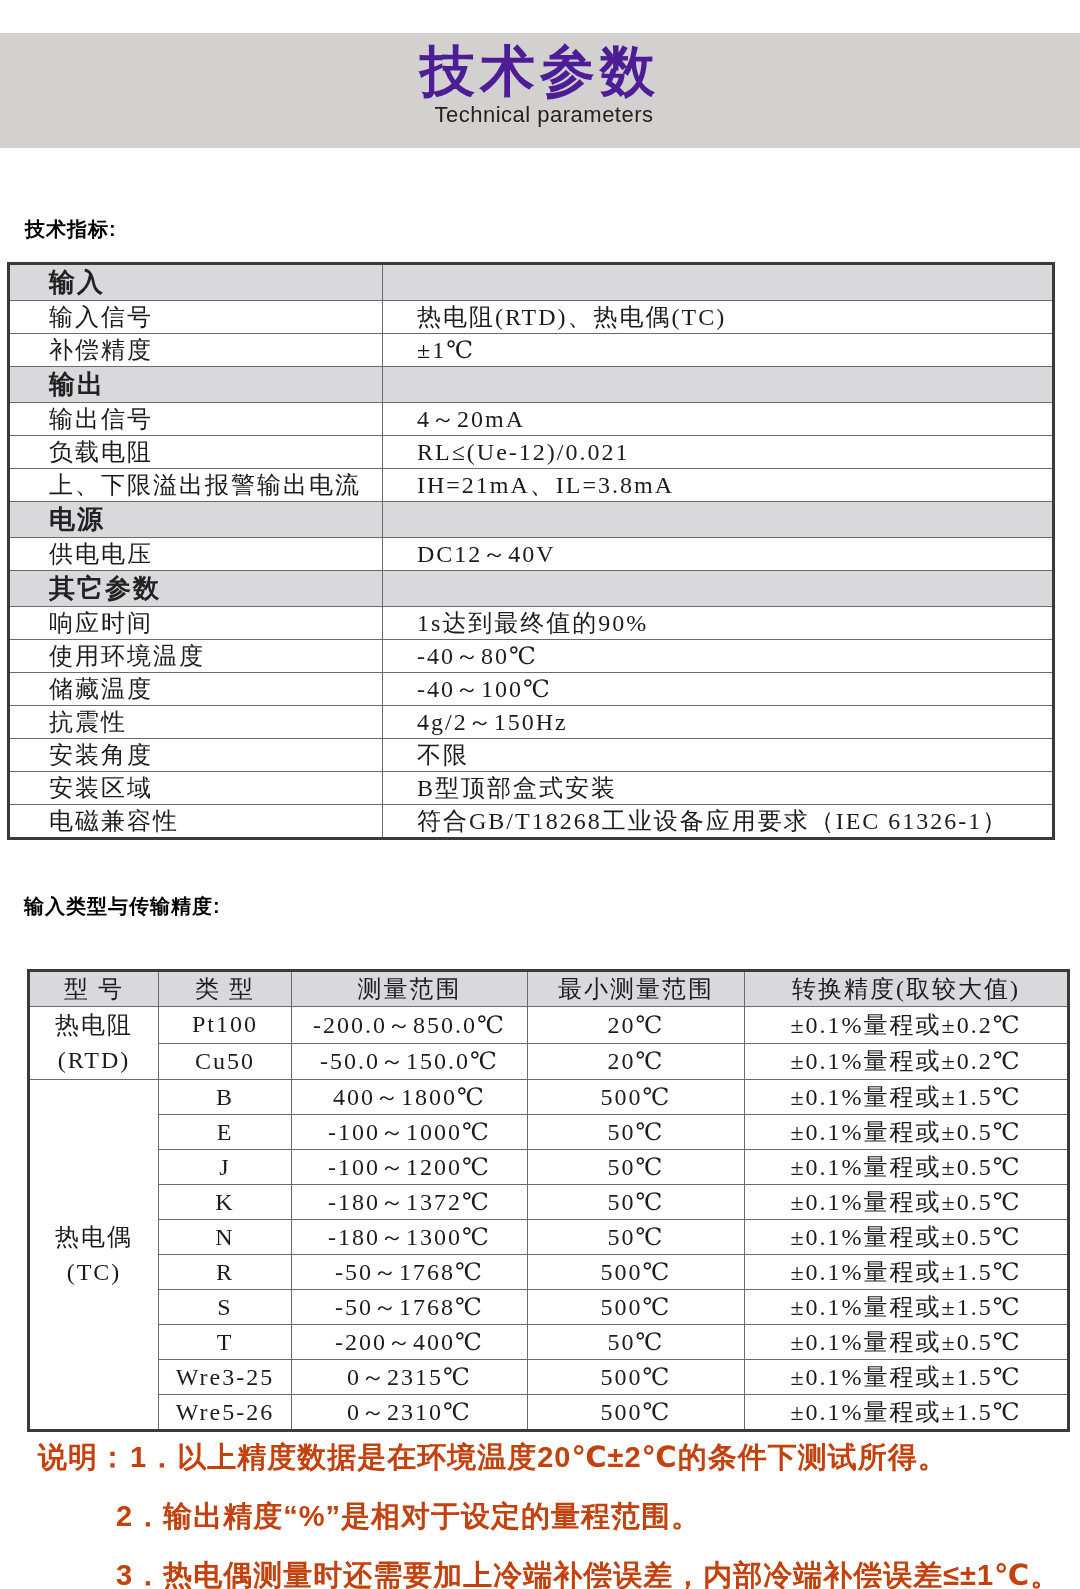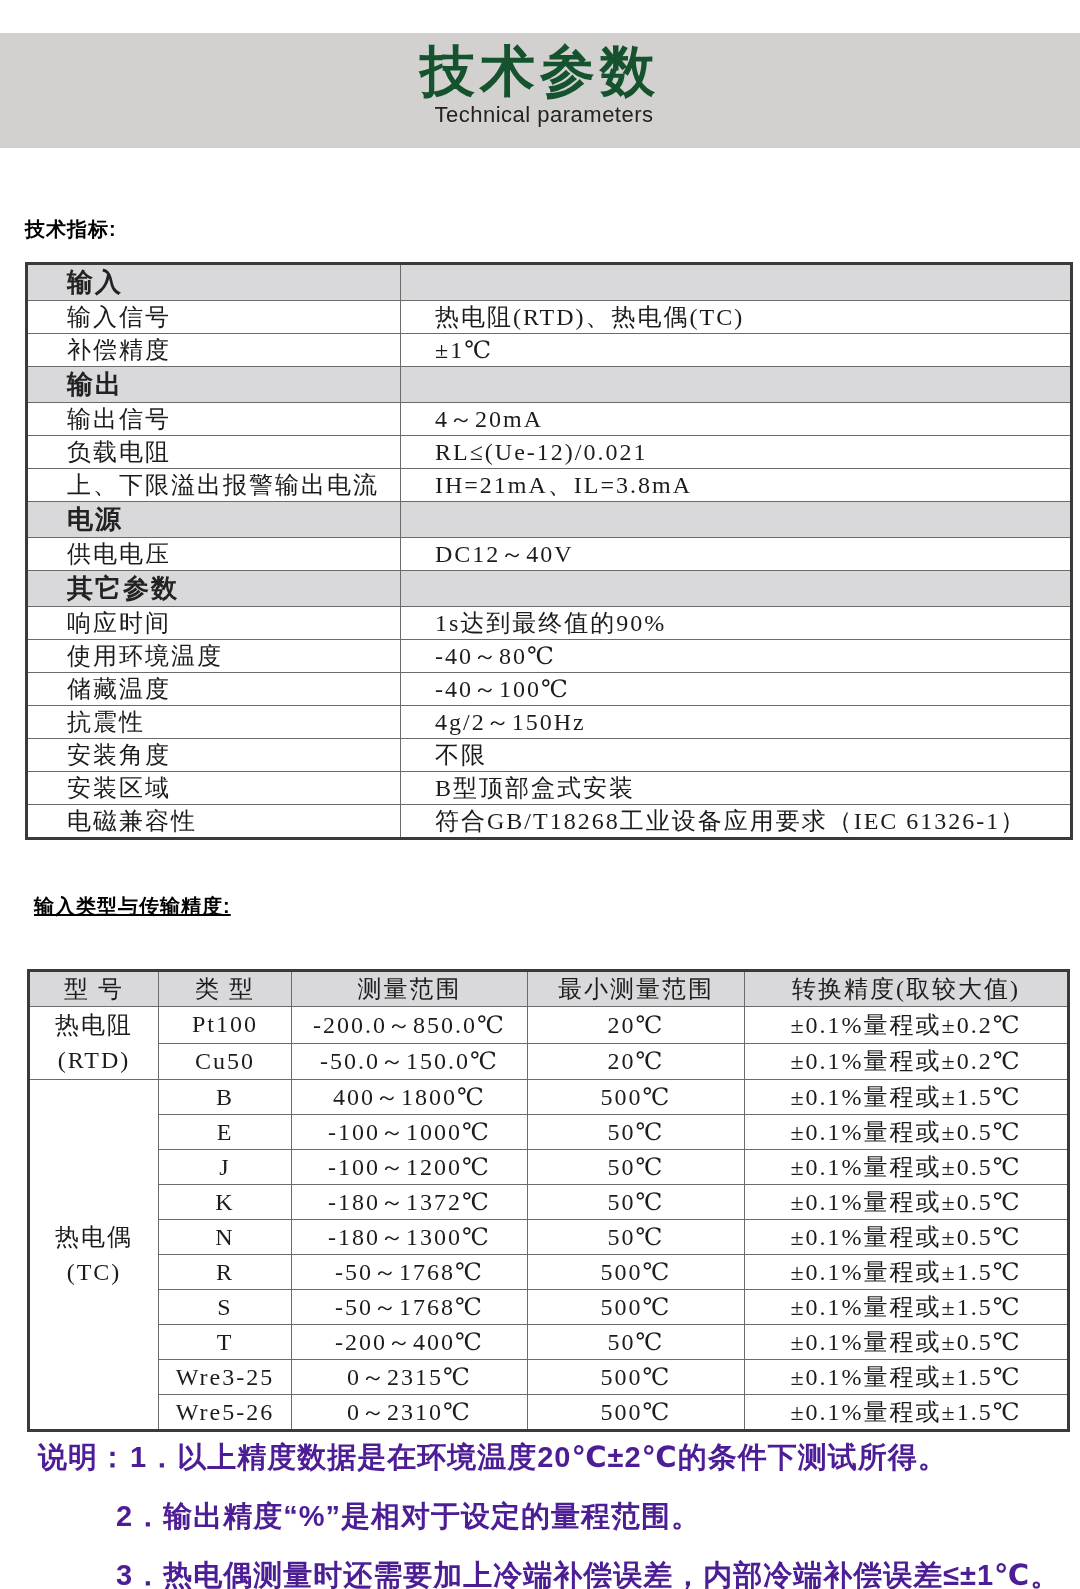--- a/index.html
+++ b/index.html
@@ -7,42 +7,42 @@
     width:1080px;height:1589px;position:relative;overflow:hidden;
     font-family:"Liberation Sans","DejaVu Sans",sans-serif;color:#111;
   }
   
   .banner{
     position:absolute;top:33px;left:0;width:1080px;height:115px;
     background:#d3d1d0;text-align:center;
   }
   .banner-title{
     margin:0;padding-top:8px;font-size:55px;font-weight:bold;
-    letter-spacing:5px;color:#14532d;line-height:1.1;
+    letter-spacing:5px;color:#4c1d95;line-height:1.1;
   }
   .banner-subtitle{
     margin:0;font-size:22px;font-weight:normal;color:#222;letter-spacing:0.5px;padding-left:8px;
   }
   
   .sec-heading{
     position:absolute;font-size:20px;font-weight:bold;color:#000;
     letter-spacing:1px;white-space:nowrap;
   }
   #sec1{top:216px;left:25px;}
-  #sec2{top:893px;left:34px;text-decoration:underline;}
+  #sec2{top:893px;left:24px;}
   
   table{border-collapse:collapse;table-layout:fixed;}
   td,th{
     border:1px solid #6b6b6b;overflow:hidden;white-space:nowrap;
     font-family:"Liberation Serif","DejaVu Serif",serif;
     font-size:24px;color:#1c1c1c;letter-spacing:2px;vertical-align:middle;
   }
   
   .spec{
-    position:absolute;top:262px;left:25px;width:1045px;
+    position:absolute;top:262px;left:7px;width:1045px;
     border:3px solid #3a3a38;
   }
   .spec tr{height:32px;}
   .spec td.label{padding:0 0 0 39px;}
   .spec td.value{padding:0 0 0 34px;margin-left:36px;}
   .spec tr.section td{
     background:#d9d9dc;font-weight:bold;font-size:26px;
     font-family:"Liberation Sans","DejaVu Sans",sans-serif;color:#222;
   }
   
@@ -50,21 +50,21 @@
     position:absolute;top:969px;left:27px;width:1040px;
     border:3px solid #3a3a38;text-align:center;
   }
   .acc thead tr{height:34px;}
   .acc tbody tr{height:35px;}
   .acc th{background:#d9d9dc;font-weight:normal;text-align:center;}
   .acc td.model div{line-height:35px;}
   
   .notes{position:absolute;top:1438px;left:38px;width:1020px;}
   .note-line{
-    font-size:29px;font-weight:600;color:#4c1d95;letter-spacing:1px;
+    font-size:29px;font-weight:600;color:#c2410c;letter-spacing:1px;
     margin-bottom:19px;white-space:nowrap;
   }
   .note-line.indent{margin-left:78px;}
   .note-prefix{margin-right:2px;}
 </style>
 </head>
 <body>
 
 <div class="banner">
   <h1 class="banner-title">技术参数</h1>

